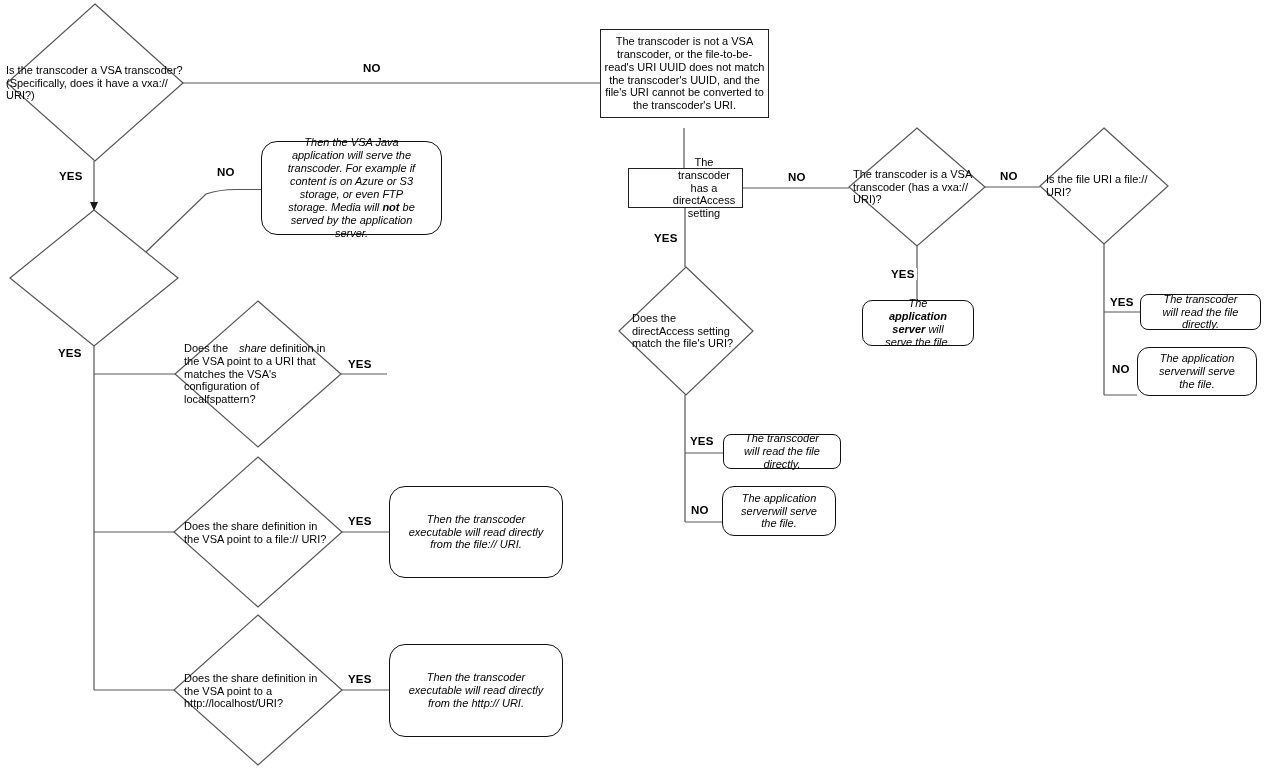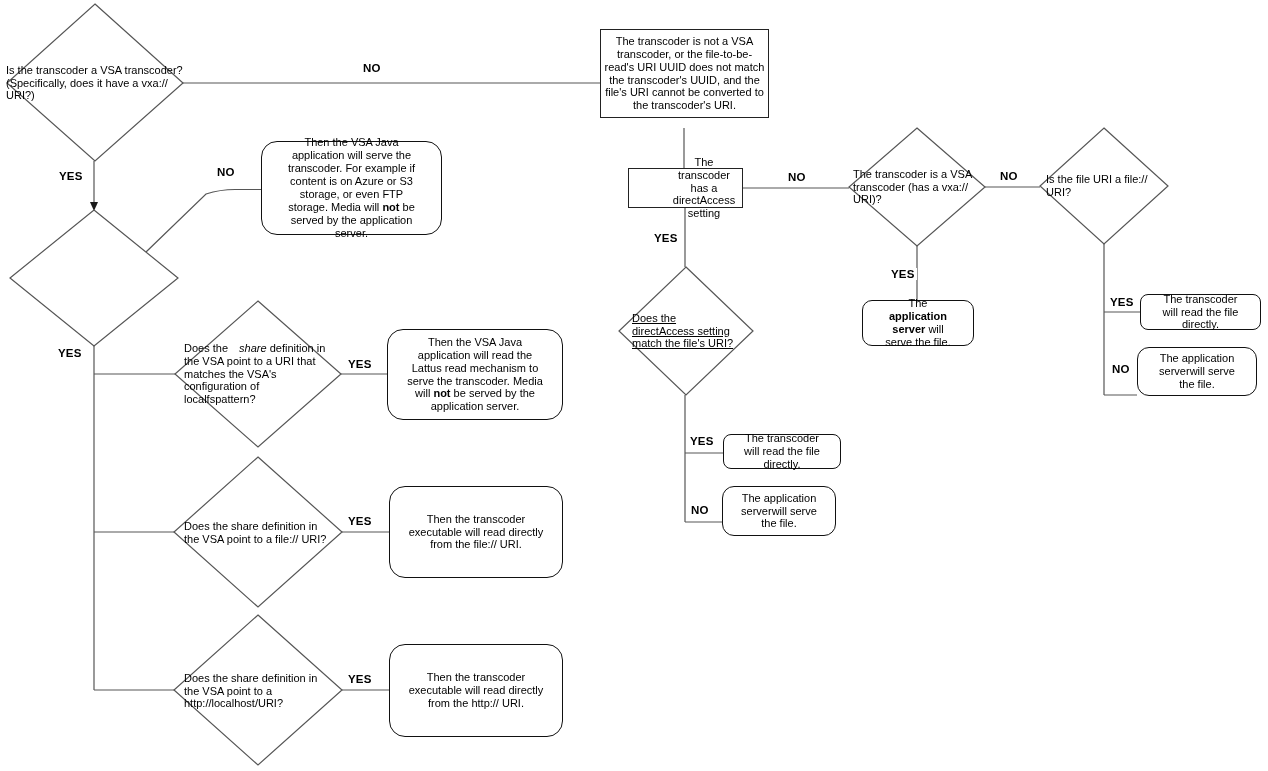--- a/index.html
+++ b/index.html
@@ -14,21 +14,21 @@
   #wires{position:absolute;left:0;top:0;width:1268px;height:771px;}
   .node{
     position:absolute;
     display:flex;align-items:center;justify-content:center;
     text-align:center;
     font-size:11px;line-height:1.18;
     box-sizing:border-box;
     background:#fff;
   }
   .rect{border:1.5px solid #222;padding:2px 3px;}
-  .round{border:1.6px solid #111;padding:2px 18px;}
+  .round{border:1.6px solid #111;padding:2px 18px;font-style:italic;}
   .r16{border-radius:16px;}
   .r12{border-radius:12px;}
   .r10{border-radius:10px;}
   .r8{border-radius:8px;}
   .dtext{
     position:absolute;
     display:flex;align-items:center;justify-content:center;
     font-size:11px;line-height:1.18;
     background:transparent;
   }
@@ -92,21 +92,21 @@
     </div>
 
   <div class="dtext" style="left:184px;top:494px;width:148px;height:78px;">
       <span>Does the share definition in the VSA point to a file:// URI?</span>
     </div>
 
   <div class="dtext" style="left:184px;top:650px;width:148px;height:82px;">
       <span>Does the share definition in the VSA point to a http://localhost/URI?</span>
     </div>
 
-  <div class="dtext" style="left:632px;top:289px;width:108px;height:84px;text-decoration:underline;">
+  <div class="dtext" style="left:632px;top:289px;width:108px;height:84px;">
       <span>Does the directAccess setting match the file's URI?</span>
     </div>
 
   <div class="dtext" style="left:853px;top:154px;width:128px;height:66px;">
       <span>The transcoder is a VSA transcoder (has a vxa:// URI)?</span>
     </div>
 
   <div class="dtext" style="left:1046px;top:165px;width:116px;height:42px;">
       <span>Is the file URI a file:// URI?</span>
     </div>
@@ -116,23 +116,20 @@
     </div>
 
   <div class="node rect" style="left:628px;top:168px;width:115px;height:40px;padding-left:40px;">
       <span>The transcoder has a directAccess setting</span>
     </div>
 
   <div class="node round r16" style="left:261px;top:141px;width:181px;height:94px;">
       <span><span>Then the VSA Java application will serve the transcoder. For example if content is on Azure or S3 storage, or even FTP storage. Media will </span><span style="font-weight: bold;">not</span><span> be served by the application server.</span></span>
     </div>
 
-  <div class="node round r16" style="left:387px;top:329px;width:176px;height:91px;">
-      <span><span>Then the VSA Java application will read the Lattus read mechanism to serve the transcoder. Media will </span><span style="font-weight: bold;">not</span><span> be served by the application server.</span></span>
-    </div>
 
   <div class="node round r16" style="left:389px;top:486px;width:174px;height:92px;">
       <span>Then the transcoder executable will read directly from the file:// URI.</span>
     </div>
 
   <div class="node round r16" style="left:389px;top:644px;width:174px;height:93px;">
       <span>Then the transcoder executable will read directly from the http:// URI.</span>
     </div>
 
   <div class="node round r8" style="left:723px;top:434px;width:118px;height:35px;">

